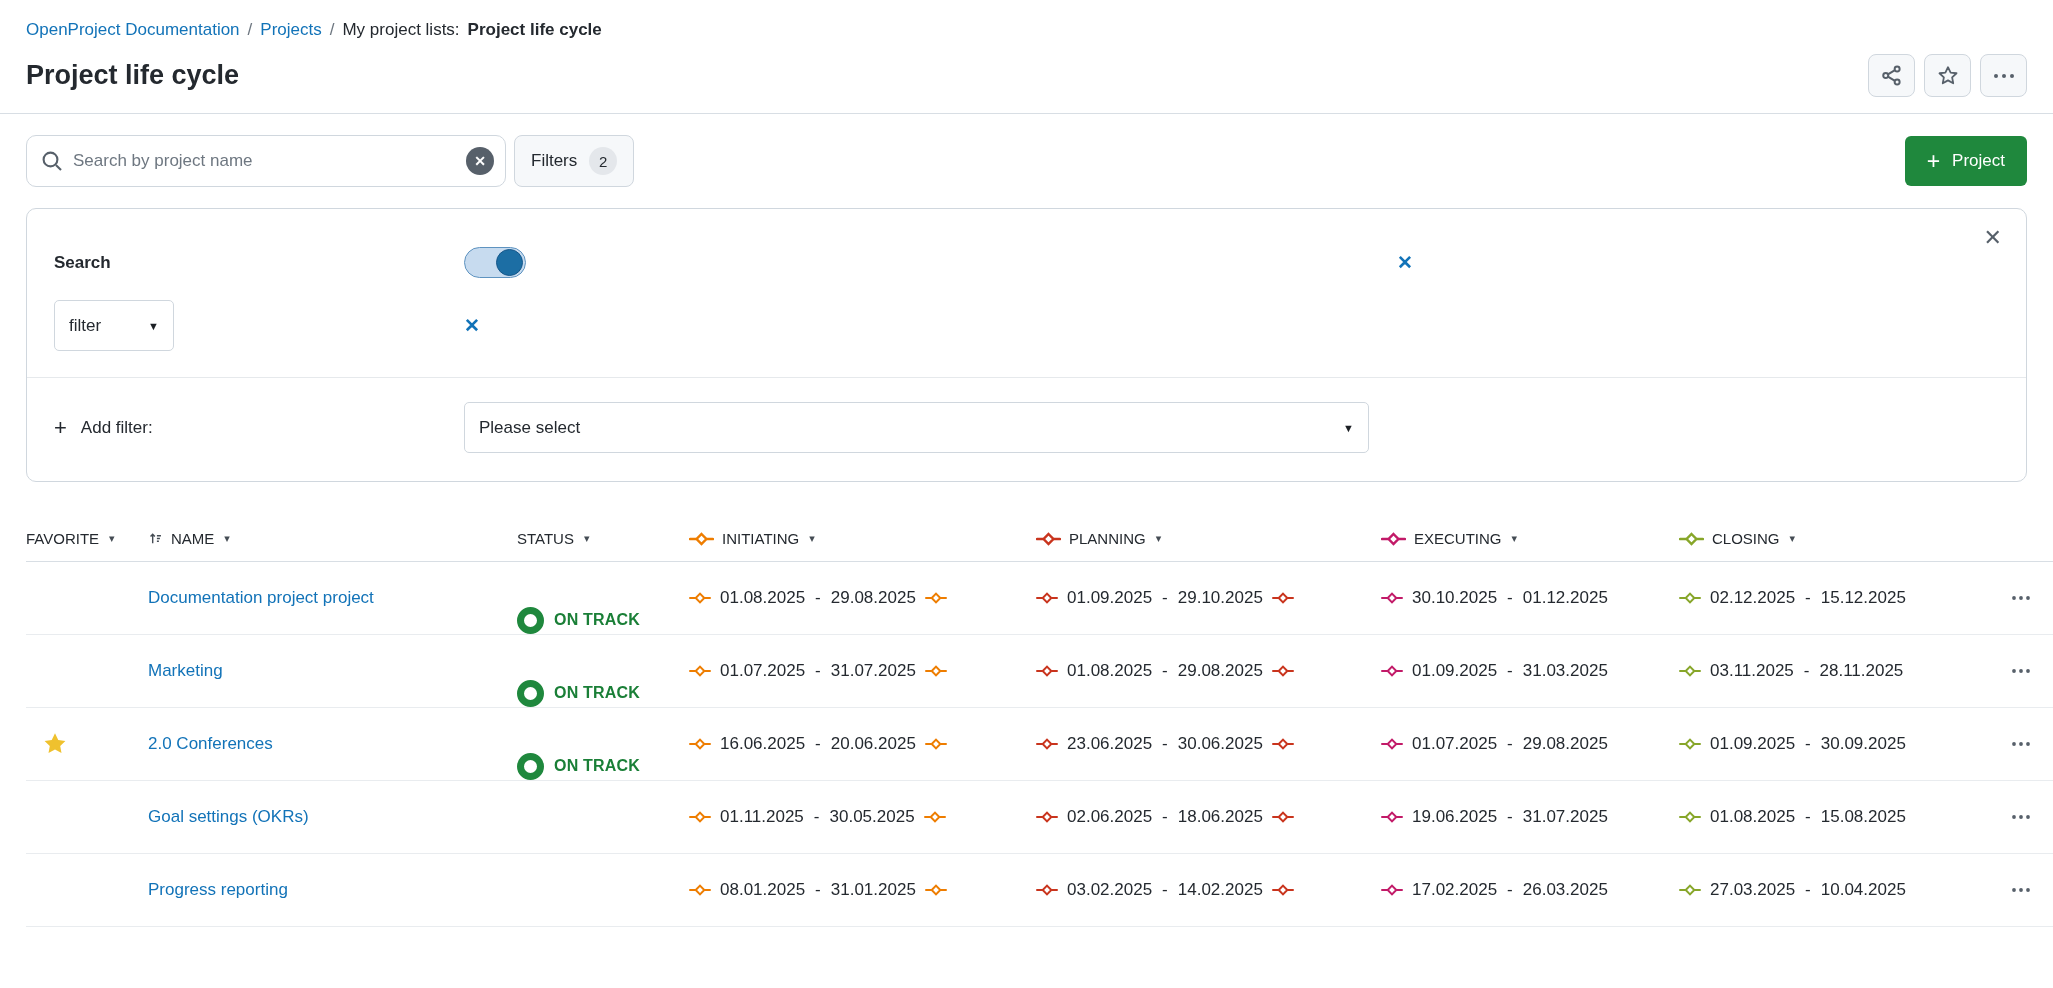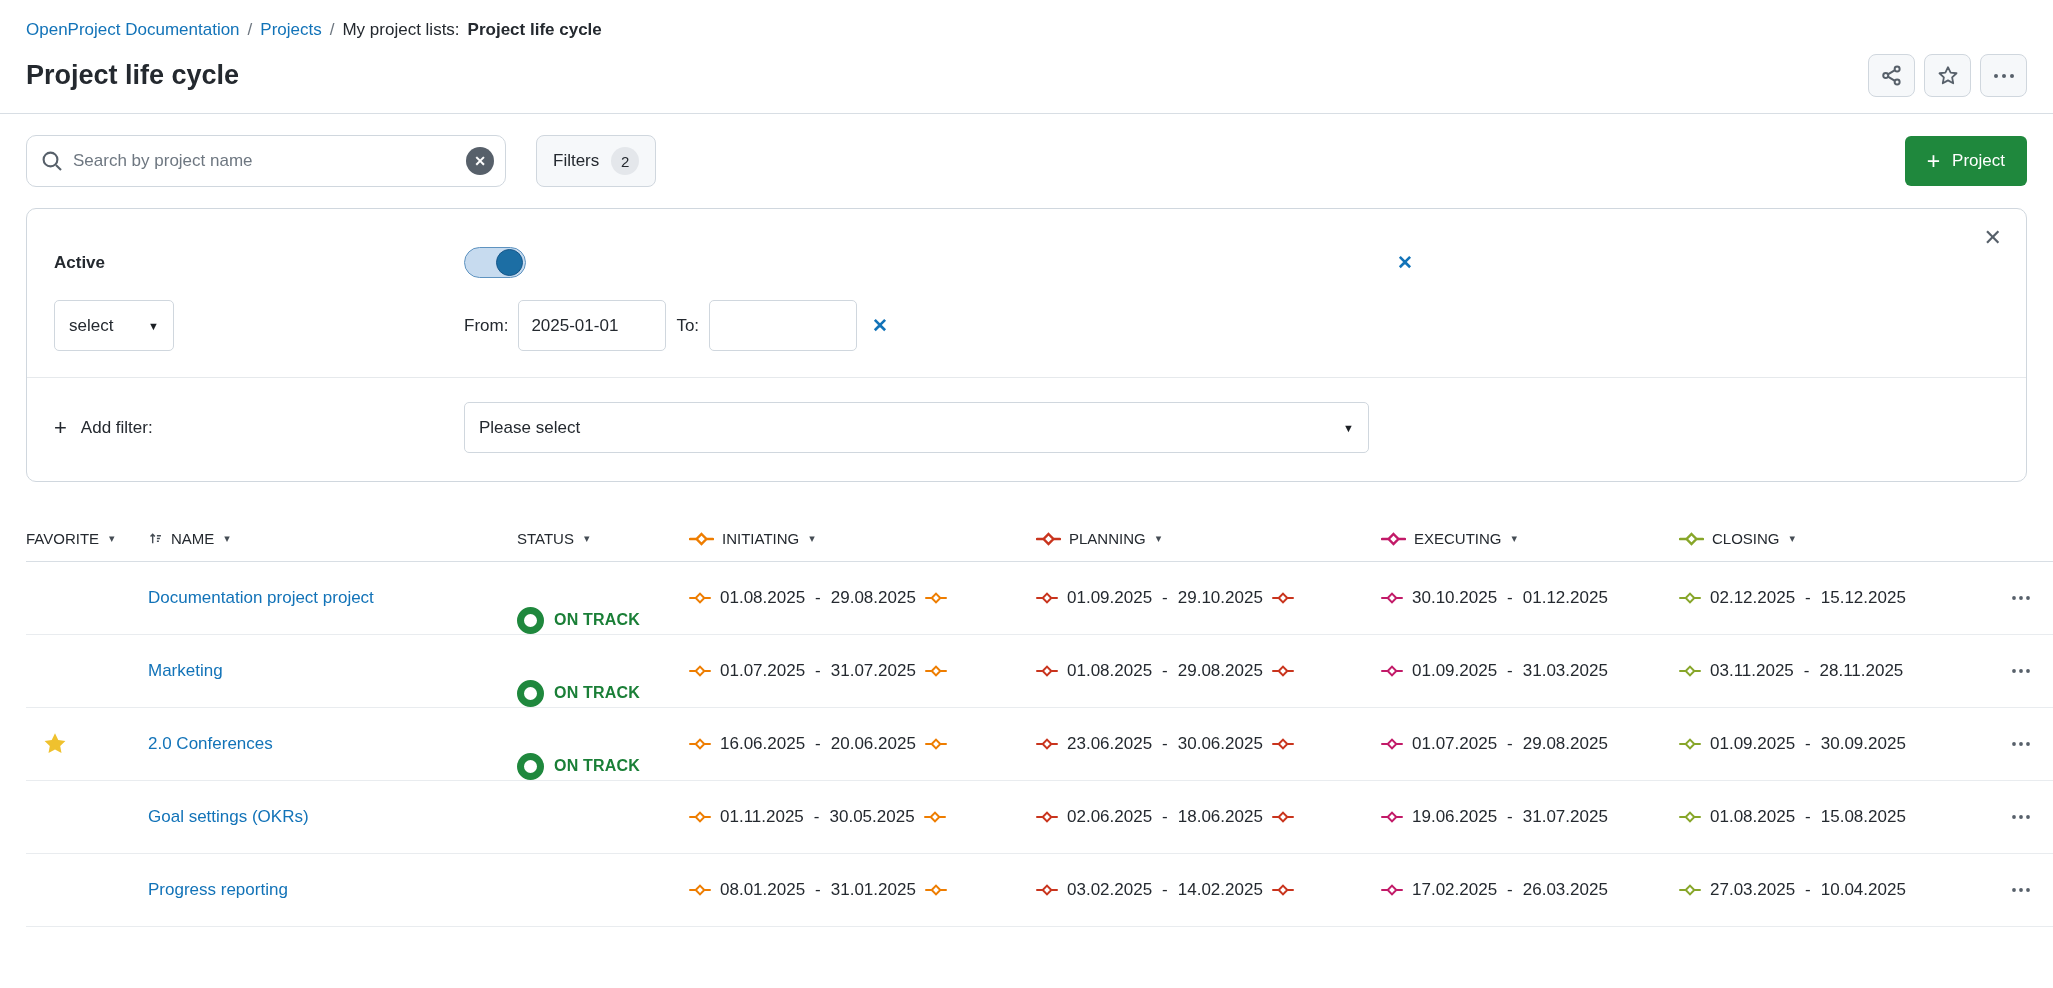--- a/index.html
+++ b/index.html
@@ -15,21 +15,21 @@
 
   
   .page-head { display:flex; align-items:center; justify-content:space-between; padding:14px 26px 16px; }
   .page-title { font-size:27px; font-weight:700; }
   .head-actions { display:flex; gap:9px; }
   .icon-btn { width:47px; height:43px; background:#f6f8fa; border:1px solid #d0d7de; border-radius:8px;
     display:flex; align-items:center; justify-content:center; cursor:pointer; }
   .head-divider { border-bottom:1px solid #d8dee4; }
 
   
-  .toolbar { display:flex; align-items:center; padding:21px 26px; gap:30px; }
+  .toolbar { display:flex; align-items:center; padding:21px 26px; gap:8px; }
   .search-wrap { position:relative; width:480px; }
   .search-wrap input { width:100%; height:52px; border:1px solid #d0d7de; border-radius:10px;
     padding:0 48px 0 46px; font-size:17px; font-family:inherit; color:#24292f; }
   .search-wrap input::placeholder { color:#6e7781; }
   .search-icon { position:absolute; left:14px; top:14px; }
   .clear-btn { position:absolute; right:12px; top:12px; width:28px; height:28px; border:none; border-radius:50%;
     background:#57606a; color:#fff; font-size:14px; font-weight:700; line-height:28px; text-align:center; cursor:pointer; }
   .filters-btn { height:52px; background:#f6f8fa; border:1px solid #d0d7de; border-radius:8px;
     padding:0 16px; font-size:17px; color:#24292f; display:flex; align-items:center; gap:12px; cursor:pointer; font-family:inherit; }
   .filters-badge { width:28px; height:28px; border-radius:50%; background:#e4e7eb; font-size:15px;
@@ -150,42 +150,36 @@
   <button class="project-btn">
     <span class="plus">+</span>
     <span>Project</span>
   </button>
 </div>
 
 <section class="filter-panel">
   <button class="panel-close">✕</button>
 
   <div class="fp-row">
-    <span class="fp-label">Active</span>
+    <span class="fp-label">Search</span>
     <div>
         <div class="toggle">
           <div class="knob"></div>
         </div>
       </div>
     <div></div>
     <button class="remove-x">✕</button>
   </div>
 
   <div class="fp-row">
     <div>
       <div class="sel sel-between">
-        <span>select</span>
+        <span>filter</span>
         <span class="arrow">▼</span>
       </div>
-    </div>
-    <div class="dates-group">
-      <label>From:</label>
-      <input type="text" value="2025-01-01" style="">
-      <label>To:</label>
-      <input type="text" value="" style="">
     </div>
     <button class="remove-x">✕</button>
   </div>
 
   <div class="fp-divider"></div>
 
   <div class="addf-row">
     <span class="addf-label">
       <span class="plus">+</span>
       <span>Add filter:</span>

